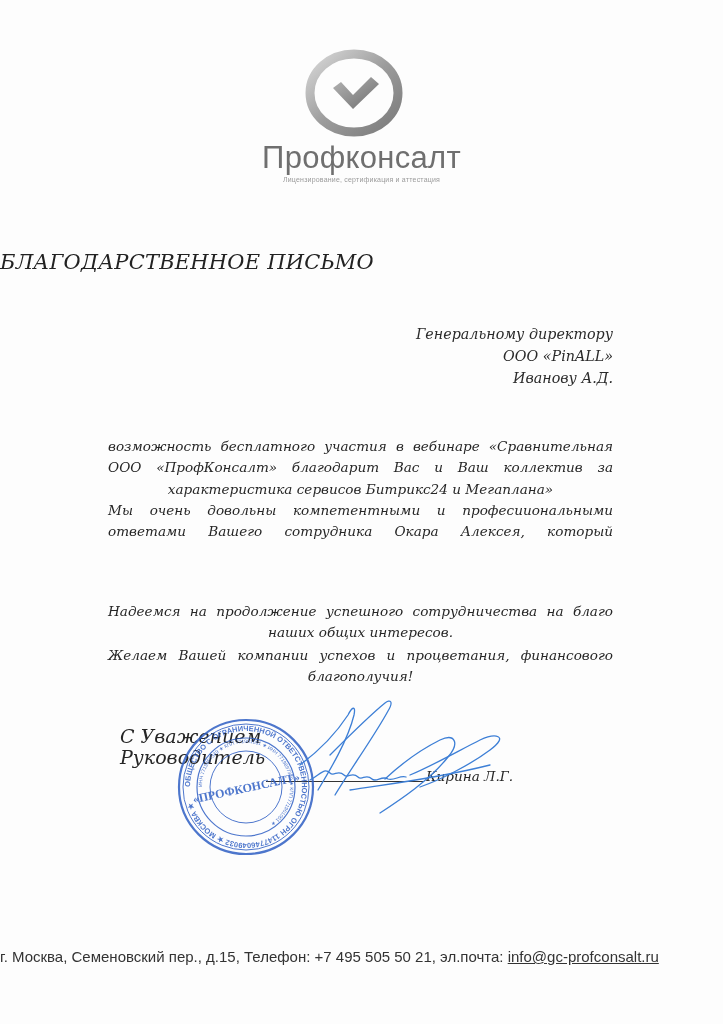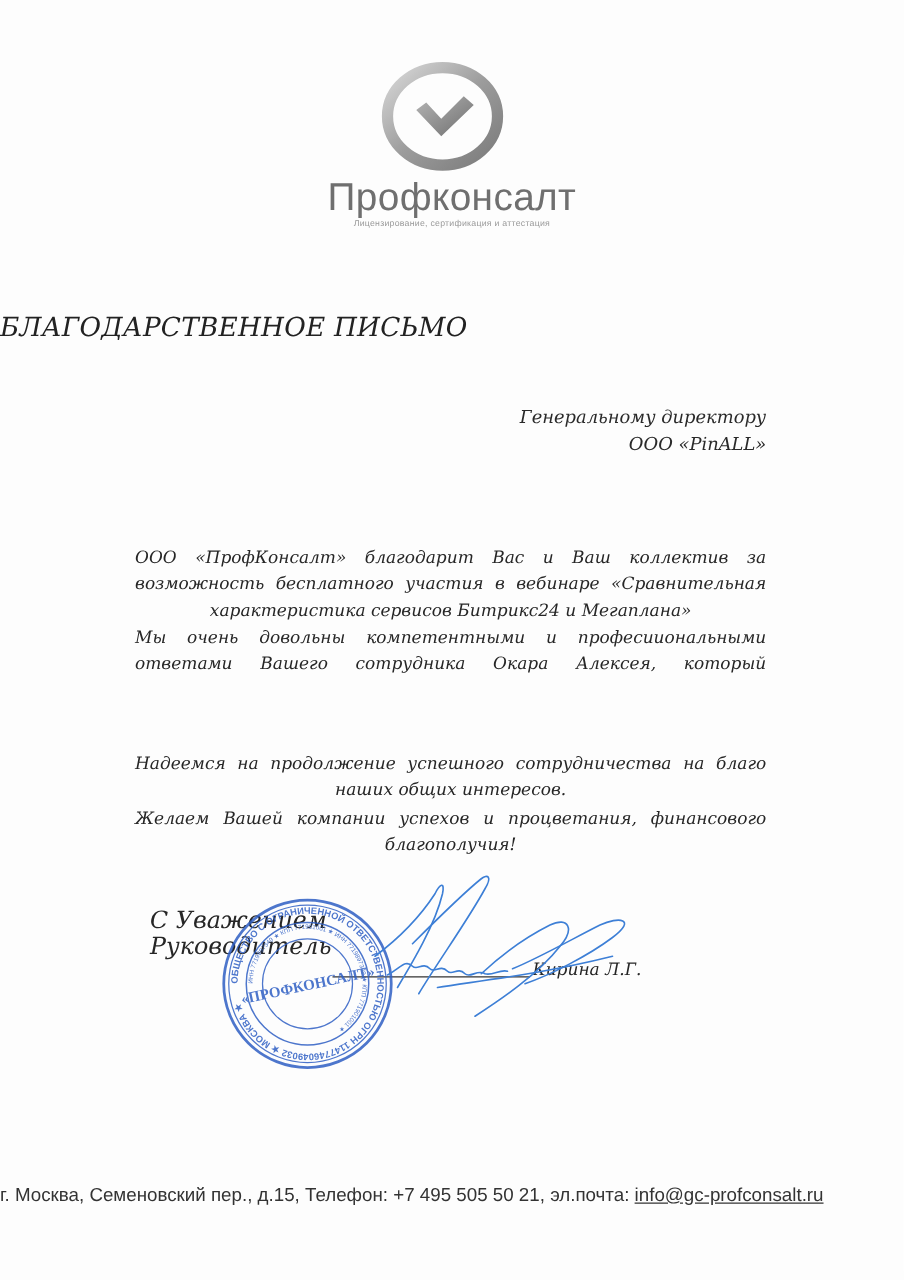--- a/index.html
+++ b/index.html
@@ -64,25 +64,26 @@
     </svg>
     <div class="logo-name">Профконсалт</div>
     <div class="logo-tag">Лицензирование, сертификация и аттестация</div>
   </div>
 
   <div class="title">БЛАГОДАРСТВЕННОЕ ПИСЬМО</div>
 
   <div class="addressee">
     <div>Генеральному директору</div>
     <div>ООО «PinALL»</div>
+    <div>Иванову А.Д.</div>
   </div>
 
   <div class="body-text p1">
+    <span class="jline">возможность бесплатного участия в вебинаре «Сравнительная</span>
     <span class="jline">ООО «ПрофКонсалт» благодарит Вас и Ваш коллектив за</span>
-    <span class="jline">возможность бесплатного участия в вебинаре «Сравнительная</span>
     <span class="lline">характеристика сервисов Битрикс24 и Мегаплана»</span>
     <span class="jline">Мы очень довольны компетентными и професииональными</span>
     <span class="jline">ответами Вашего сотрудника Окара Алексея, который</span>
   </div>
 
   <div class="body-text p3">
     <span class="jline">Надеемся на продолжение  успешного сотрудничества на благо</span>
     <span class="lline">наших общих интересов.</span>
   </div>
 

